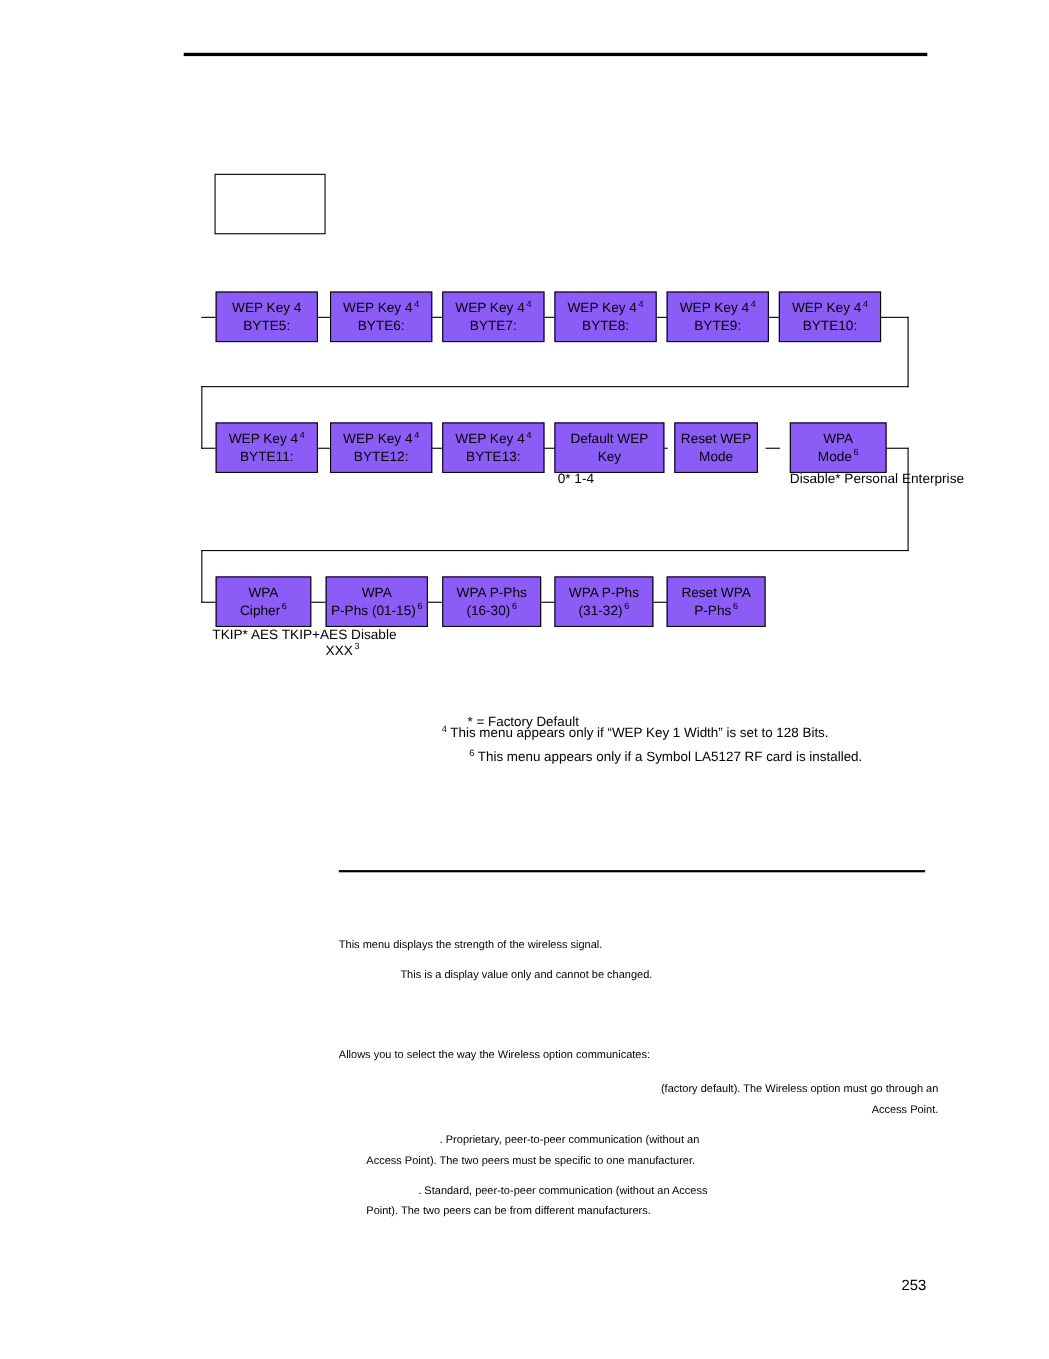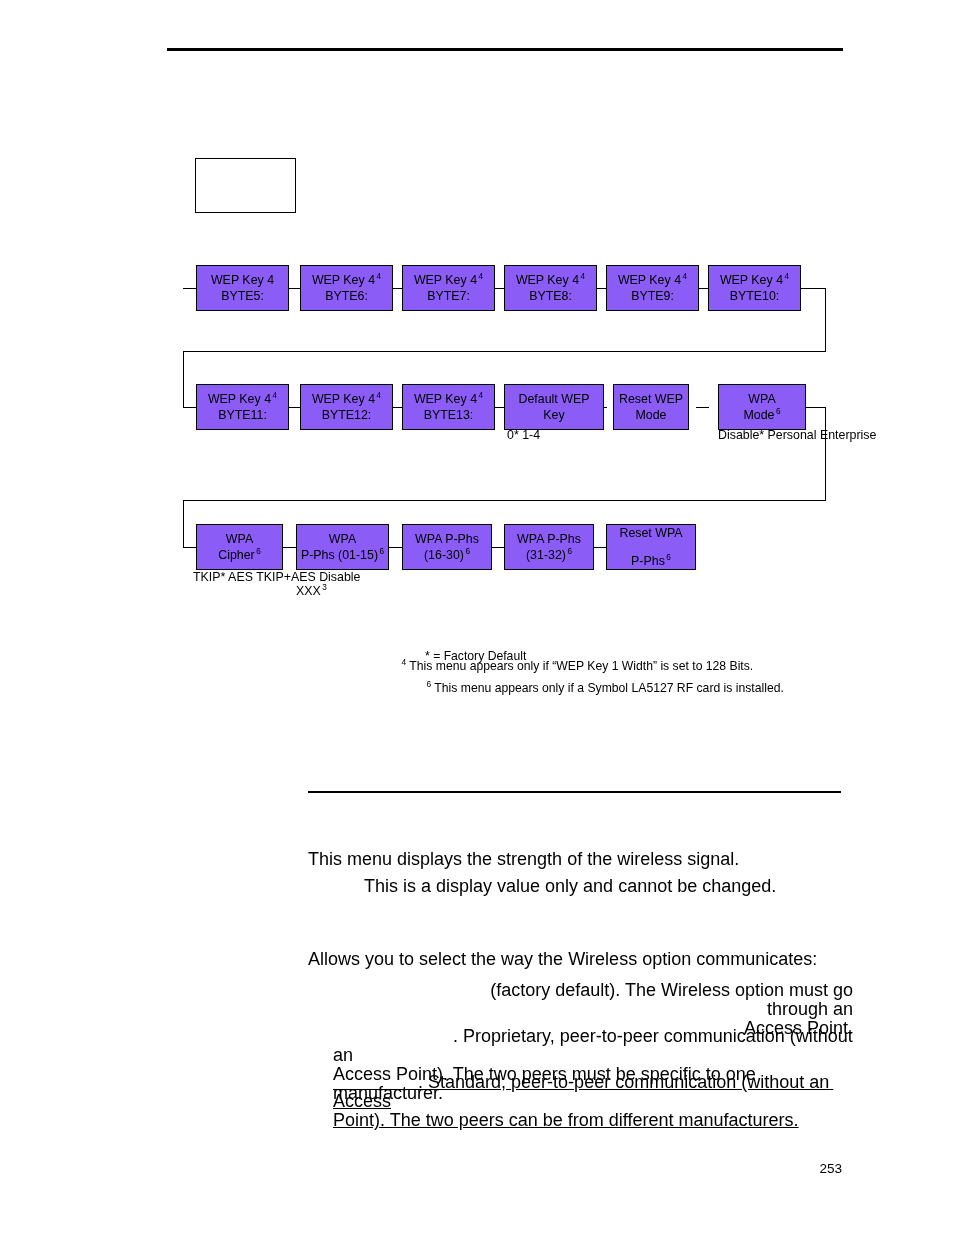--- a/index.html
+++ b/index.html
@@ -94,21 +94,21 @@
     position: absolute;
     font-size: 12.2px;
     line-height: 17px;
     white-space: nowrap;
   }
   .note sup { font-size: 8.4px; }
 
   
   .para {
     position: absolute;
-    font-size: 18px;
+    font-size: 10px;
     line-height: 19px;
     white-space: pre-wrap;
   }
 
   
   .pageno {
     position: absolute;
     right: 112px;
     top: 1161px;
     font-size: 13.5px;
@@ -216,21 +216,21 @@
   <span class="ln"><span>P-Phs (01-15)</span><sup>6</sup></span>
 </div>
 <div class="fbox" style="left:402px; top:524px; width:90px; height:46px;">
   <span class="ln">WPA P-Phs</span>
   <span class="ln"><span>(16-30)</span><sup>6</sup></span>
 </div>
 <div class="fbox" style="left:504px; top:524px; width:90px; height:46px;">
   <span class="ln">WPA P-Phs</span>
   <span class="ln"><span>(31-32)</span><sup>6</sup></span>
 </div>
-<div class="fbox" style="left:606px; top:524px; width:90px; height:46px;justify-content:space-between;">
+<div class="fbox" style="left:606px; top:524px; width:90px; height:46px;">
   <span class="ln">Reset WPA</span>
   <span class="ln"><span>P-Phs</span><sup>6</sup></span>
 </div>
 
 <div class="opts" style="left:193px; top:569px;">TKIP*
 AES
 TKIP+AES
 Disable</div>
 <div class="opts" style="left:296px; top:569px;margin-top:14px;"><span>XXX</span><sup>3</sup></div>
 
@@ -241,16 +241,16 @@
 <div class="rule-mid"></div>
 
 <div class="para" style="left:308px; top:850px; width:540px;">This menu displays the strength of the wireless signal.</div>
 <div class="para" style="left:364px; top:877px; width:490px;">This is a display value only and cannot be changed.</div>
 
 <div class="para" style="left:308px; top:950px; width:545px;">Allows you to select the way the Wireless option communicates:</div>
 <div class="para" style="left:333px; top:981px; width:520px;text-align:right;">                         (factory default). The Wireless option must go through an
 Access Point.</div>
 <div class="para" style="left:333px; top:1027px; width:520px;">                        . Proprietary, peer-to-peer communication (without an
 Access Point). The two peers must be specific to one manufacturer.</div>
-<div class="para" style="left:333px; top:1073px; width:520px;text-decoration:underline;">                 . Standard, peer-to-peer communication (without an Access
+<div class="para" style="left:333px; top:1073px; width:520px;">                 . Standard, peer-to-peer communication (without an Access
 Point). The two peers can be from different manufacturers.</div>
 
 <div class="pageno">253</div>
 
 </body></html>

